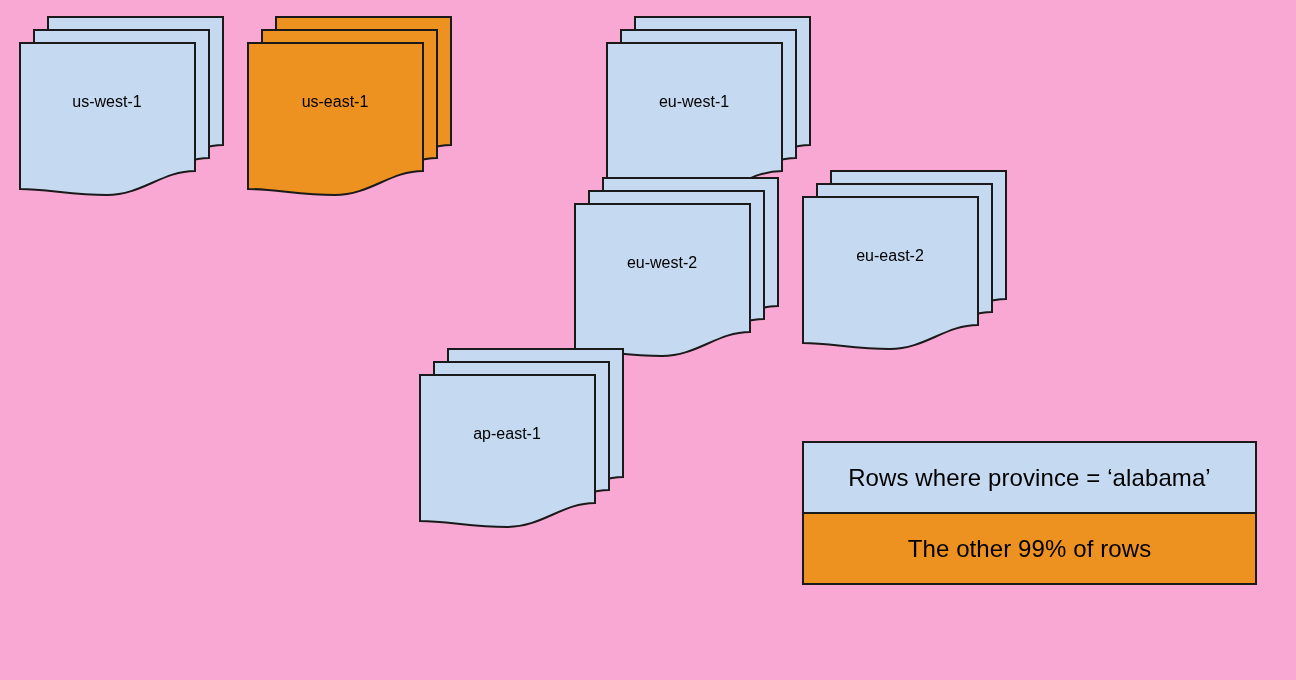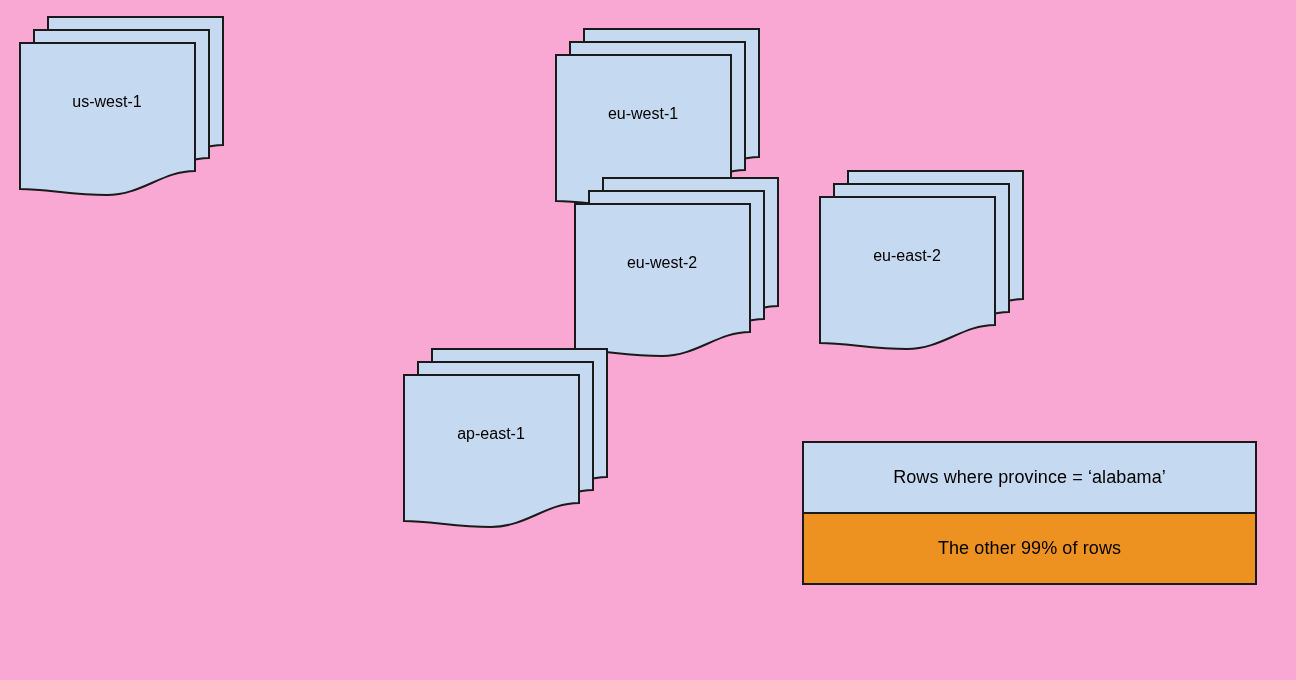--- a/index.html
+++ b/index.html
@@ -54,42 +54,53 @@
     display: flex;
     align-items: center;
     justify-content: center;
     box-sizing: border-box;
   }
   .legend-row-top {
     border-bottom: 2px solid #1a1a1a;
   }
   .legend-text {
     font-family: "Liberation Sans", sans-serif;
-    font-size: 18px;
+    font-size: 24px;
     color: #000000;
     white-space: nowrap;
     letter-spacing: 0.1px;
   }
 </style>
 </head>
 <body>
 
 <div id="diagram-root" style="width: 1296px; height: 680px; background: #f9a8d4;">
     <div class="doc-stack" style="left: 20px; top: 17px;">
     <svg viewBox="0 0 210 180" xmlns="http://www.w3.org/2000/svg">
 
       <path class="sheet-back" d="M 28 0 L 203 0 L 203 128 C 170 128 150 152 115 152 C 80 152 55 146 28 146 Z" stroke="#1a1a1a" stroke-width="2" stroke-linejoin="miter" fill="#c5d9f1"></path>
 
       <path class="sheet-mid" d="M 14 13 L 189 13 L 189 141 C 156 141 136 165 101 165 C 66 165 41 159 14 159 Z" stroke="#1a1a1a" stroke-width="2" stroke-linejoin="miter" fill="#c5d9f1"></path>
 
       <path class="sheet-front" d="M 0 26 L 175 26 L 175 154 C 142 154 122 178 87 178 C 52 178 27 172 0 172 Z" stroke="#1a1a1a" stroke-width="2" stroke-linejoin="miter" fill="#c5d9f1"></path>
       <text class="doc-label" x="87" y="86">us-west-1</text>
     </svg>
   </div>
-    <div class="doc-stack" style="left: 556px; top: 17px; margin-top: 12px;">
+    <div class="doc-stack" style="left: 248px; top: 17px;">
+    <svg viewBox="0 0 210 180" xmlns="http://www.w3.org/2000/svg">
+
+      <path class="sheet-back" d="M 28 0 L 203 0 L 203 128 C 170 128 150 152 115 152 C 80 152 55 146 28 146 Z" stroke="#1a1a1a" stroke-width="2" stroke-linejoin="miter" fill="#ed9121"></path>
+
+      <path class="sheet-mid" d="M 14 13 L 189 13 L 189 141 C 156 141 136 165 101 165 C 66 165 41 159 14 159 Z" stroke="#1a1a1a" stroke-width="2" stroke-linejoin="miter" fill="#ed9121"></path>
+
+      <path class="sheet-front" d="M 0 26 L 175 26 L 175 154 C 142 154 122 178 87 178 C 52 178 27 172 0 172 Z" stroke="#1a1a1a" stroke-width="2" stroke-linejoin="miter" fill="#ed9121"></path>
+      <text class="doc-label" x="87" y="86">us-east-1</text>
+    </svg>
+  </div>
+    <div class="doc-stack" style="left: 607px; top: 17px;">
     <svg viewBox="0 0 210 180" xmlns="http://www.w3.org/2000/svg">
 
       <path class="sheet-back" d="M 28 0 L 203 0 L 203 128 C 170 128 150 152 115 152 C 80 152 55 146 28 146 Z" stroke="#1a1a1a" stroke-width="2" stroke-linejoin="miter" fill="#c5d9f1"></path>
 
       <path class="sheet-mid" d="M 14 13 L 189 13 L 189 141 C 156 141 136 165 101 165 C 66 165 41 159 14 159 Z" stroke="#1a1a1a" stroke-width="2" stroke-linejoin="miter" fill="#c5d9f1"></path>
 
       <path class="sheet-front" d="M 0 26 L 175 26 L 175 154 C 142 154 122 178 87 178 C 52 178 27 172 0 172 Z" stroke="#1a1a1a" stroke-width="2" stroke-linejoin="miter" fill="#c5d9f1"></path>
       <text class="doc-label" x="87" y="86">eu-west-1</text>
     </svg>
   </div>
@@ -97,32 +108,32 @@
     <svg viewBox="0 0 210 180" xmlns="http://www.w3.org/2000/svg">
 
       <path class="sheet-back" d="M 28 0 L 203 0 L 203 128 C 170 128 150 152 115 152 C 80 152 55 146 28 146 Z" stroke="#1a1a1a" stroke-width="2" stroke-linejoin="miter" fill="#c5d9f1"></path>
 
       <path class="sheet-mid" d="M 14 13 L 189 13 L 189 141 C 156 141 136 165 101 165 C 66 165 41 159 14 159 Z" stroke="#1a1a1a" stroke-width="2" stroke-linejoin="miter" fill="#c5d9f1"></path>
 
       <path class="sheet-front" d="M 0 26 L 175 26 L 175 154 C 142 154 122 178 87 178 C 52 178 27 172 0 172 Z" stroke="#1a1a1a" stroke-width="2" stroke-linejoin="miter" fill="#c5d9f1"></path>
       <text class="doc-label" x="87" y="86">eu-west-2</text>
     </svg>
   </div>
-    <div class="doc-stack" style="left: 803px; top: 171px; margin-left: 17px;">
+    <div class="doc-stack" style="left: 803px; top: 171px;">
     <svg viewBox="0 0 210 180" xmlns="http://www.w3.org/2000/svg">
 
       <path class="sheet-back" d="M 28 0 L 203 0 L 203 128 C 170 128 150 152 115 152 C 80 152 55 146 28 146 Z" stroke="#1a1a1a" stroke-width="2" stroke-linejoin="miter" fill="#c5d9f1"></path>
 
       <path class="sheet-mid" d="M 14 13 L 189 13 L 189 141 C 156 141 136 165 101 165 C 66 165 41 159 14 159 Z" stroke="#1a1a1a" stroke-width="2" stroke-linejoin="miter" fill="#c5d9f1"></path>
 
       <path class="sheet-front" d="M 0 26 L 175 26 L 175 154 C 142 154 122 178 87 178 C 52 178 27 172 0 172 Z" stroke="#1a1a1a" stroke-width="2" stroke-linejoin="miter" fill="#c5d9f1"></path>
       <text class="doc-label" x="87" y="86">eu-east-2</text>
     </svg>
   </div>
-    <div class="doc-stack" style="left: 404px; top: 349px;">
+    <div class="doc-stack" style="left: 420px; top: 349px;">
     <svg viewBox="0 0 210 180" xmlns="http://www.w3.org/2000/svg">
 
       <path class="sheet-back" d="M 28 0 L 203 0 L 203 128 C 170 128 150 152 115 152 C 80 152 55 146 28 146 Z" stroke="#1a1a1a" stroke-width="2" stroke-linejoin="miter" fill="#c5d9f1"></path>
 
       <path class="sheet-mid" d="M 14 13 L 189 13 L 189 141 C 156 141 136 165 101 165 C 66 165 41 159 14 159 Z" stroke="#1a1a1a" stroke-width="2" stroke-linejoin="miter" fill="#c5d9f1"></path>
 
       <path class="sheet-front" d="M 0 26 L 175 26 L 175 154 C 142 154 122 178 87 178 C 52 178 27 172 0 172 Z" stroke="#1a1a1a" stroke-width="2" stroke-linejoin="miter" fill="#c5d9f1"></path>
       <text class="doc-label" x="87" y="86">ap-east-1</text>
     </svg>
   </div>

